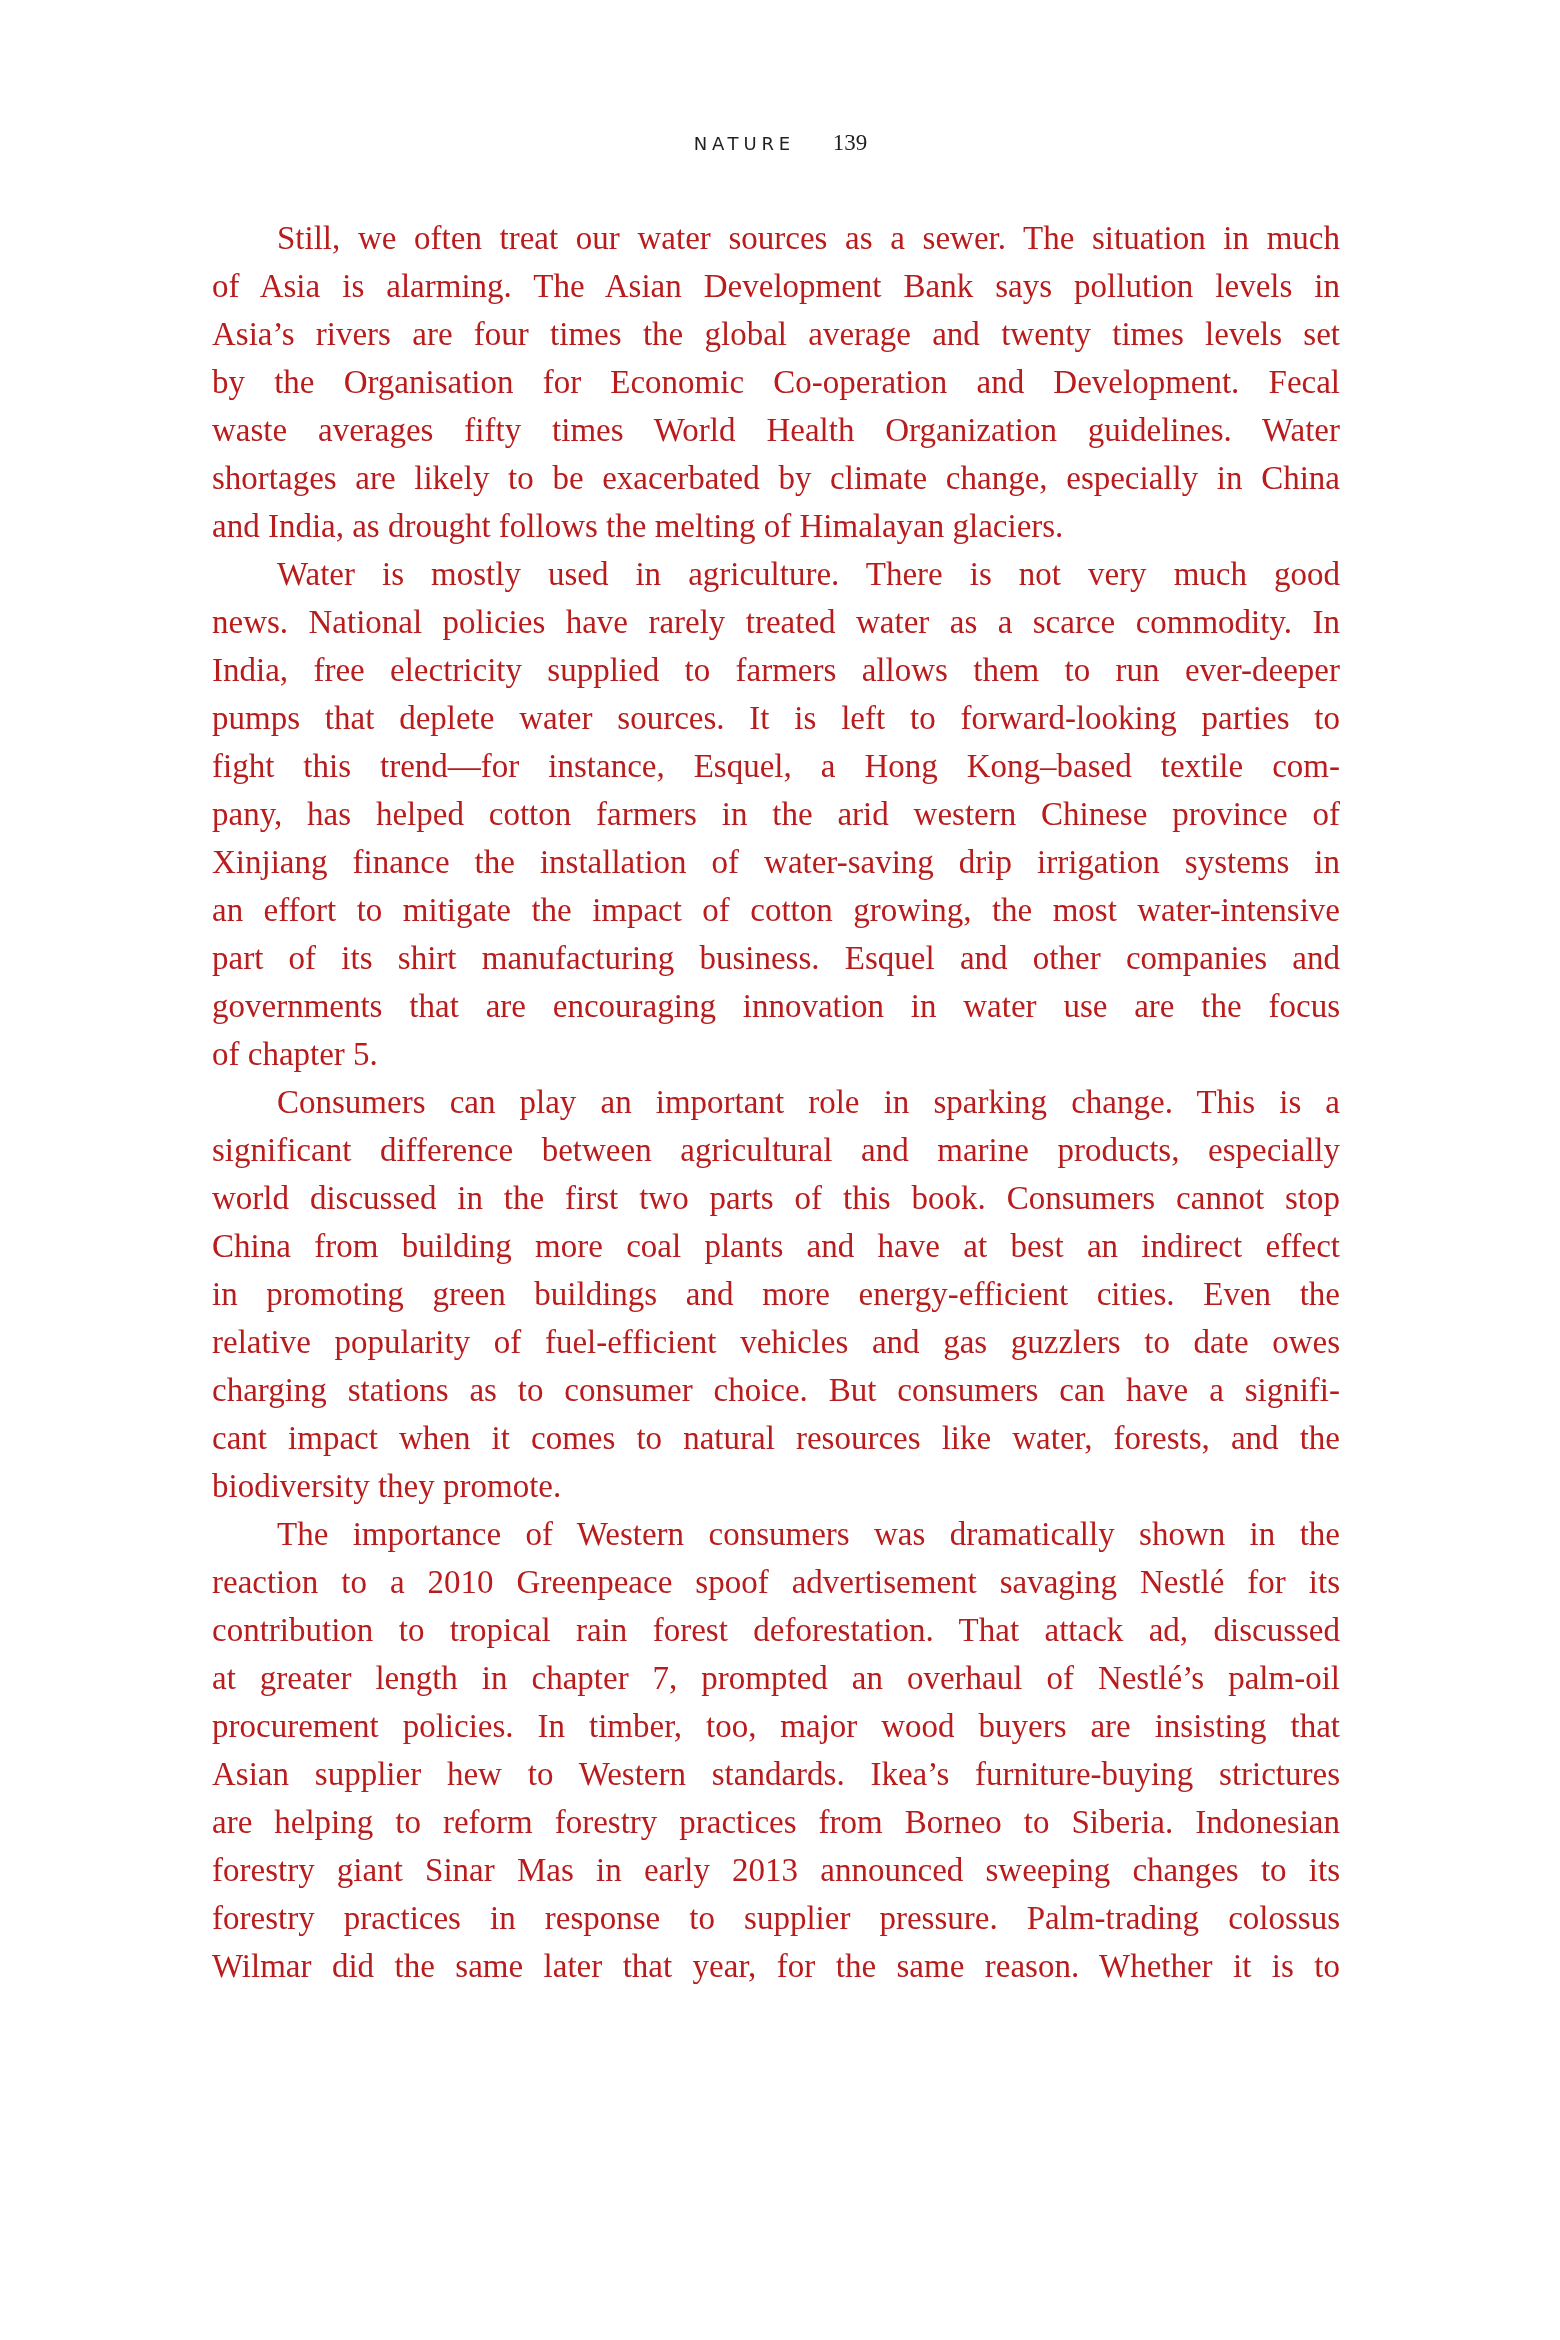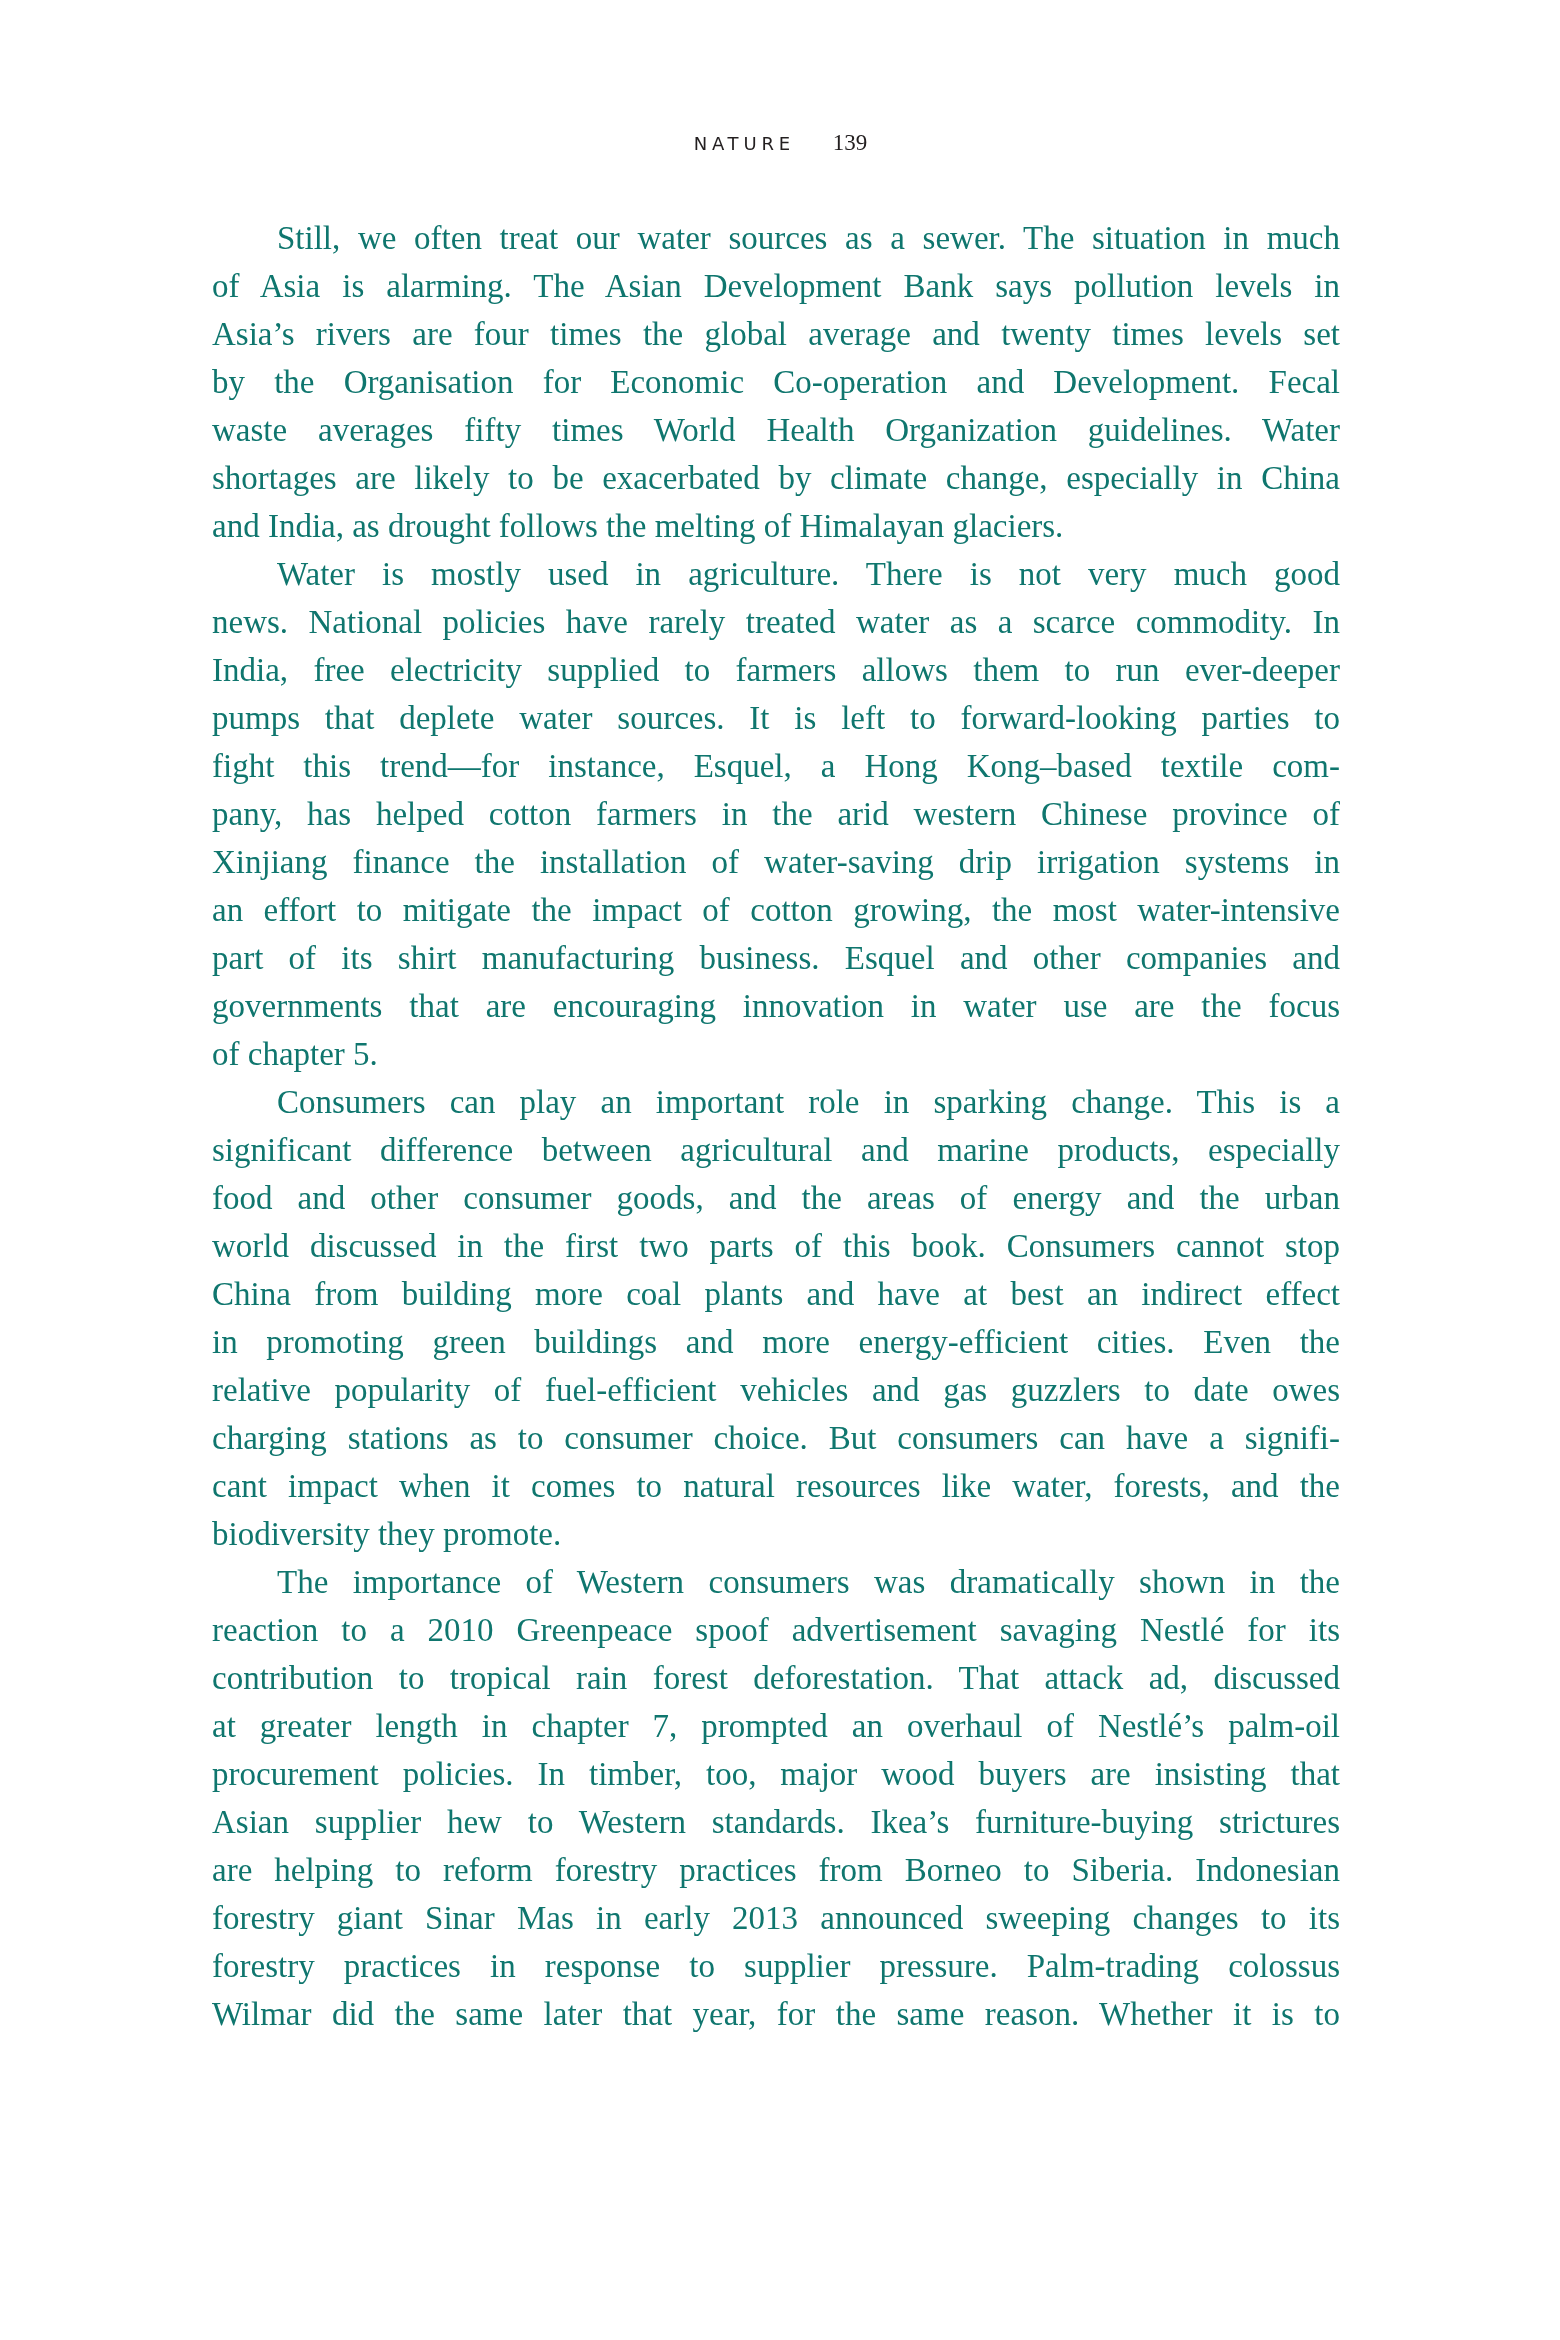--- a/index.html
+++ b/index.html
@@ -13,21 +13,21 @@
     font-family: "DejaVu Sans", sans-serif; font-size: 18px; letter-spacing: 4.8px;
     color: #231f20; display: inline-block; vertical-align: baseline; text-align: right;
   }
   .rh-page {
     font-family: "Liberation Serif", serif; font-size: 23px; color: #231f20;
     display: inline-block; margin-left: 34px; vertical-align: baseline;
   }
   .body-text {
     position: absolute; left: 212px; top: 214px; width: 1128px;
     font-family: "Liberation Serif", serif; font-size: 33px; line-height: 48px;
-    color: #0f766e;
+    color: #b91c1c;
   }
   .para { margin: 0; }
   .line {
     display: block; height: 48px; text-align: justify; text-align-last: justify;
     white-space: nowrap; overflow: visible;
   }
   .line.indent { padding-left: 65px; }
   .line.last { text-align-last: left; }
 </style>
 </head>
@@ -60,21 +60,20 @@
       <span class="line">Xinjiang finance the installation of water-saving drip irrigation systems in</span>
       <span class="line">an effort to mitigate the impact of cotton growing, the most water-intensive</span>
       <span class="line">part of its shirt manufacturing business. Esquel and other companies and</span>
       <span class="line">governments that are encouraging innovation in water use are the focus</span>
       <span class="line last">of chapter 5.</span>
     </div>
 
     <div class="para">
       <span class="line indent">Consumers can play an important role in sparking change. This is a</span>
       <span class="line">significant difference between agricultural and marine products, especially</span>
-      <span class="line">food and other consumer goods, and the areas of energy and the urban</span>
       <span class="line">world discussed in the first two parts of this book. Consumers cannot stop</span>
       <span class="line">China from building more coal plants and have at best an indirect effect</span>
       <span class="line">in promoting green buildings and more energy-efficient cities. Even the</span>
       <span class="line">relative popularity of fuel-efficient vehicles and gas guzzlers to date owes</span>
       <span class="line">charging stations as to consumer choice. But consumers can have a signifi-</span>
       <span class="line">cant impact when it comes to natural resources like water, forests, and the</span>
       <span class="line last">biodiversity they promote.</span>
     </div>
 
     <div class="para">

